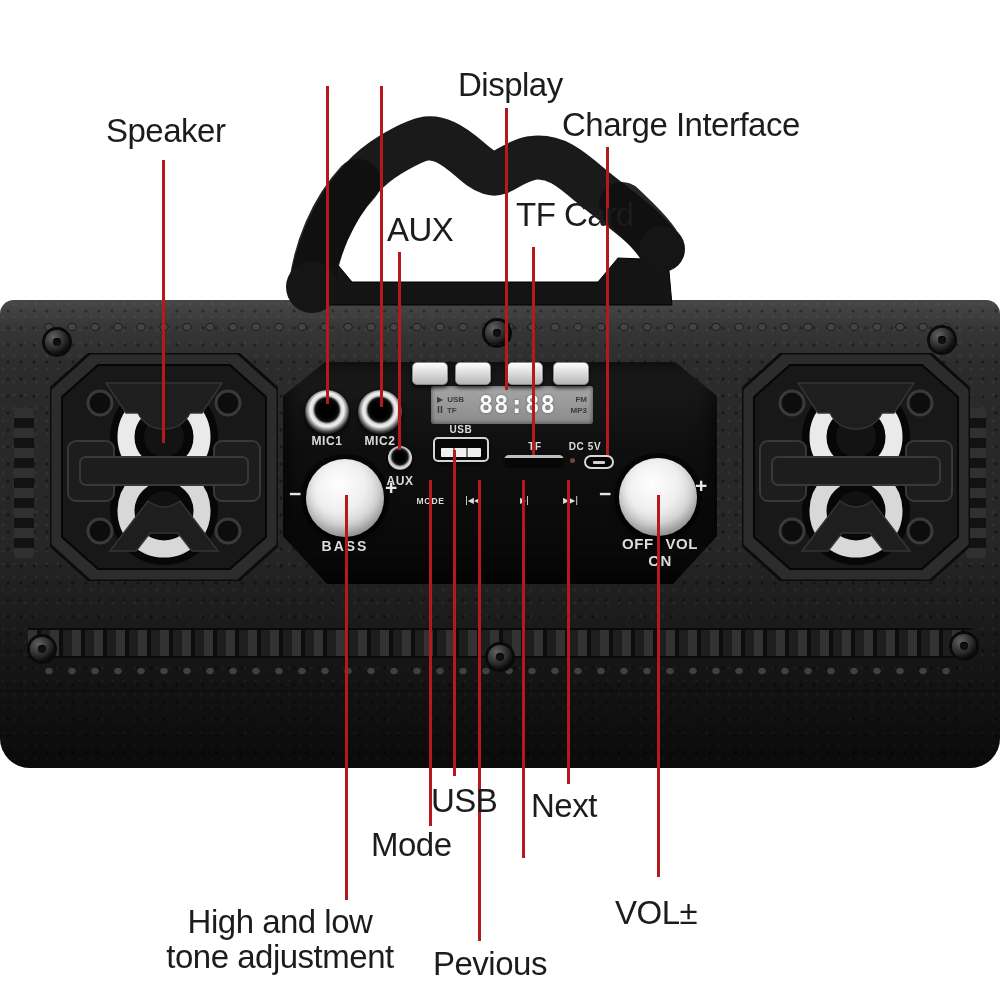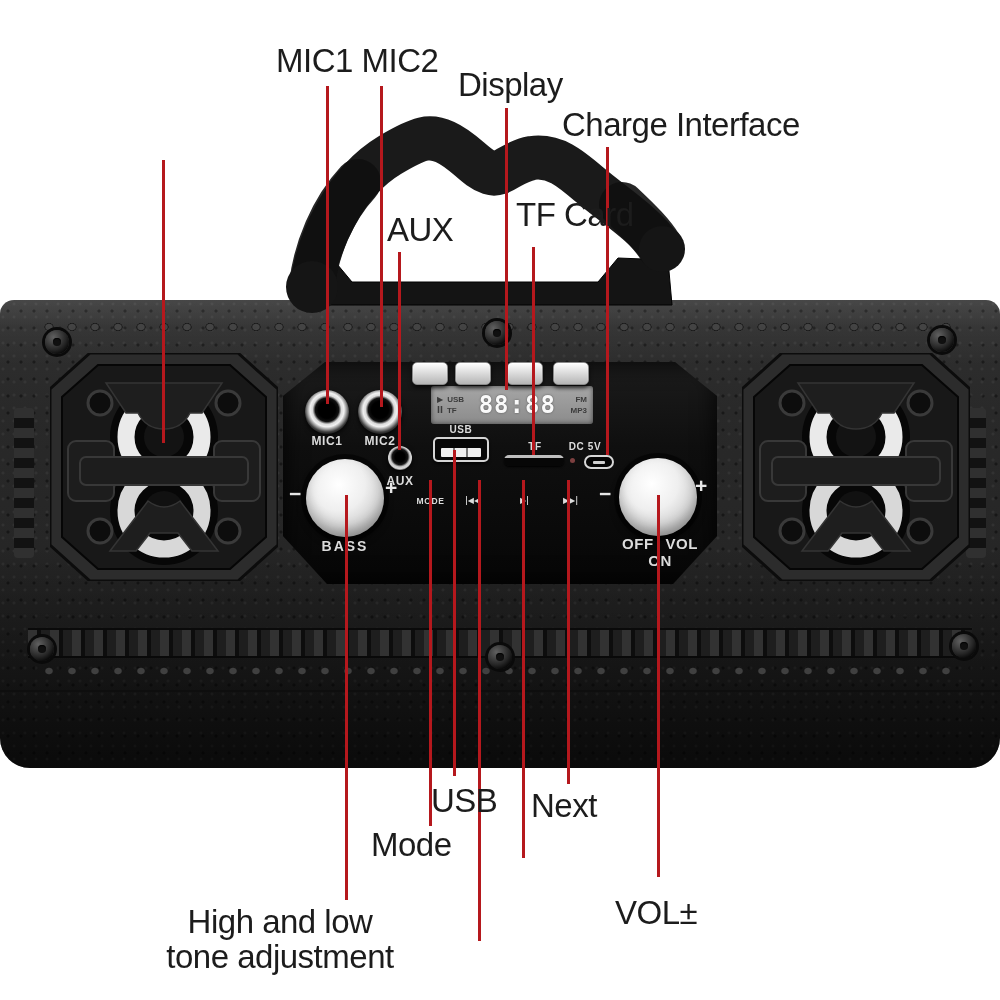--- a/index.html
+++ b/index.html
@@ -220,25 +220,26 @@
   <div class="rline" style="left:398px;top:252px;height:198px;"></div>
   <div class="rline" style="left:532px;top:247px;height:208px;"></div>
   <div class="rline" style="left:345px;top:495px;height:405px;"></div>
   <div class="rline" style="left:429px;top:480px;height:346px;"></div>
   <div class="rline" style="left:453px;top:450px;height:326px;"></div>
   <div class="rline" style="left:478px;top:480px;height:461px;"></div>
   <div class="rline" style="left:522px;top:480px;height:378px;"></div>
   <div class="rline" style="left:567px;top:480px;height:304px;"></div>
   <div class="rline" style="left:657px;top:495px;height:382px;"></div>
 
-  <div class="callout" style="left:276px;top:42px;">MIC1 MIC2</div>
+  <div class="callout" style="left:106px;top:112px;">Speaker</div>
   <div class="callout" style="left:458px;top:66px;">Display</div>
   <div class="callout" style="left:562px;top:106px;">Charge Interface</div>
   <div class="callout" style="left:387px;top:211px;">AUX</div>
   <div class="callout" style="left:516px;top:196px;">TF Card</div>
   <div class="callout" style="left:431px;top:782px;">USB</div>
   <div class="callout" style="left:531px;top:787px;">Next</div>
   <div class="callout" style="left:371px;top:826px;">Mode</div>
   <div class="callout" style="left:615px;top:894px;">VOL±</div>
   <div class="callout" style="left:130px;top:903px;width:300px;text-align:center;">High and low</div>
   <div class="callout" style="left:130px;top:938px;width:300px;text-align:center;">tone adjustment</div>
+  <div class="callout" style="left:433px;top:945px;">Pevious</div>
 
 </div>
 
 </body></html>

